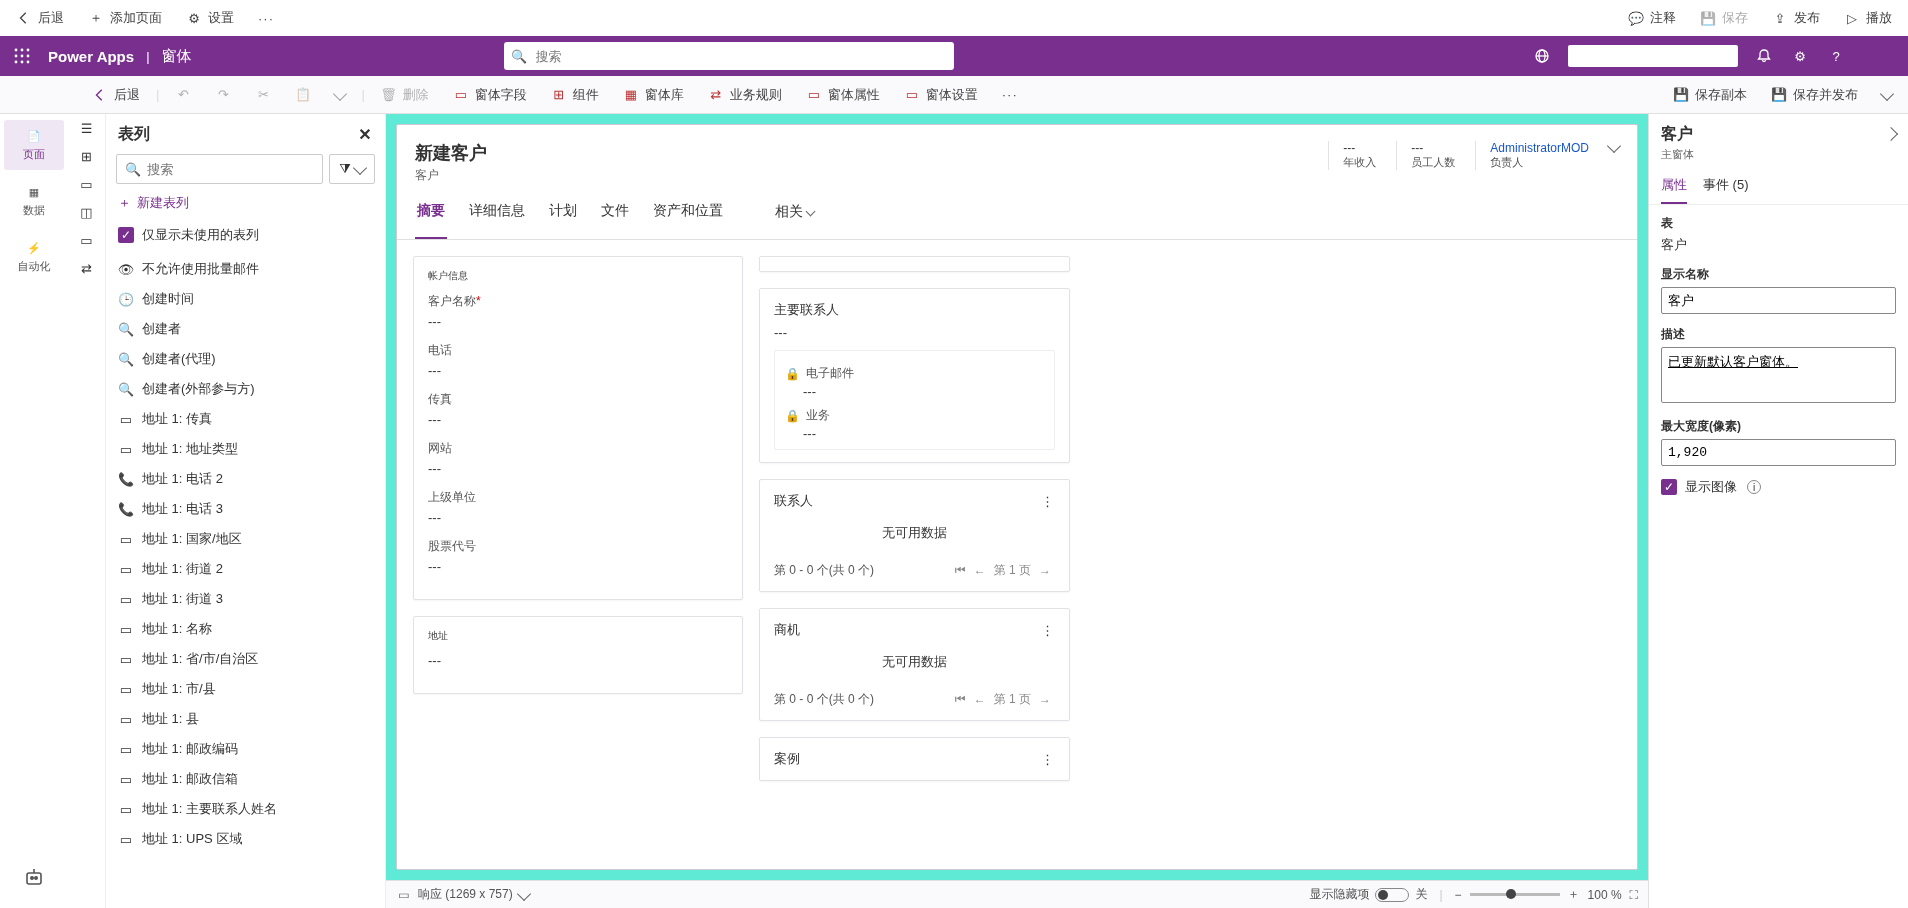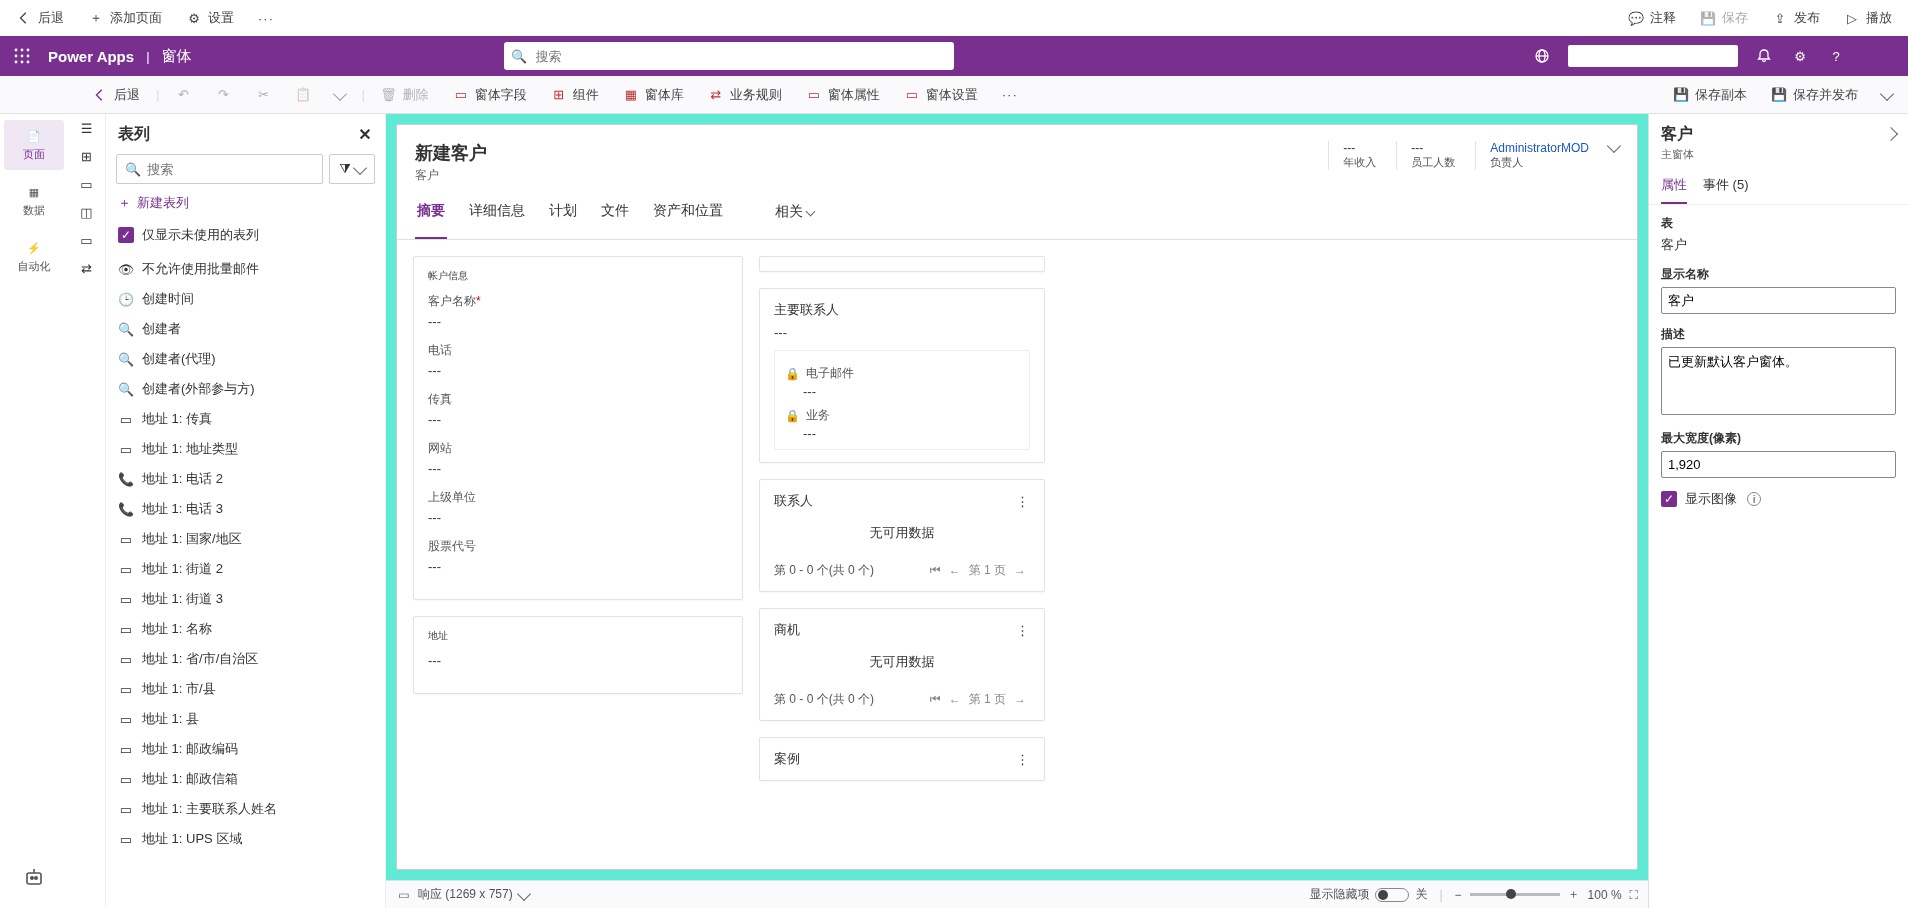--- a/index.html
+++ b/index.html
@@ -46,21 +46,21 @@
 .chdr .rt { display:flex; gap:20px; align-items:flex-start; }
 .chdr .rcol { font-size:11px; color:#555; text-align:left; border-left:1px solid #e3e3e3; padding-left:14px; }
 .chdr .rcol .v { font-size:12px; color:#333; }
 .chdr .owner .v { color:#1a57c9; }
 .tabs { display:flex; gap:20px; padding:8px 18px 0; border-bottom:1px solid #e0e0e0; font-size:14px; }
 .tabs .tab { padding:6px 2px 17px; cursor:pointer; color:#333;}
 .tabs .tab.active { color:#782f8e; border-bottom:2px solid #782f8e; font-weight:600;}
 .tabs .tab.rel { display:flex; align-items:center; gap:4px;margin-left:28px;}
 .cbody { display:flex; gap:16px; padding:16px 16px; }
 .col { display:flex; flex-direction:column; gap:16px; }
-.colA { width:330px; } .colB { flex:1; } .colC { width:286px; }
+.colA { width:330px; } .colB { flex:1; } .colC { width:311px; }
 .card { background:#fff; border:1px solid #e4e0e8; border-radius:2px; padding:12px 14px; box-shadow:0 1px 2px rgba(0,0,0,0.04);}
 .card .ctitle { font-size:10px; color:#444; margin-bottom:8px; }
 .field { margin:10px 0 12px; }
 .field .flabel { font-size:12px; color:#555; }
 .field .req { color:#c00; }
 .field .fval { font-size:13px; color:#333; margin-top:4px; min-height:16px; }
 .timeline { height:240px; display:flex; align-items:center; justify-content:center; font-size:17px; font-weight:700; color:#333;}
 .subgrid .sghdr { display:flex; justify-content:space-between; align-items:center; font-size:13px; color:#333; }
 .subgrid .nodata { text-align:center; padding:14px 0; color:#333; font-size:13px; }
 .subgrid .pager { display:flex; align-items:center; justify-content:space-between; font-size:12px; color:#555; padding-top:6px;}
@@ -77,21 +77,21 @@
 .props .phdr { display:flex; align-items:center; justify-content:space-between; padding:10px 12px 2px; }
 .props .phdr .pt { font-size:16px; font-weight:700;}
 .props .psub { font-size:11px; color:#666; padding:0 12px 8px;}
 .props .ptabs { display:flex; gap:16px; padding:0 12px; border-bottom:1px solid #eee; font-size:13px;}
 .props .ptab { padding:6px 0 8px; cursor:pointer;}
 .props .ptab.active { color:#782f8e; border-bottom:2px solid #782f8e;}
 .props .pbody { padding:10px 12px; display:flex; flex-direction:column; gap:12px; }
 .props label { font-size:12px; color:#333; font-weight:600;}
 .props .ro { font-size:13px; color:#333;}
 .props input[type=text], .props textarea { width:100%; border:1px solid #888; padding:5px 6px; font-size:13px; border-radius:2px;}
-.props textarea { height:68px; resize:none;}
+.props textarea { height:56px; resize:none;text-decoration:underline;}
 .dots { letter-spacing:1px;}
 .chev { width:10px;height:10px;border-right:1.5px solid #666;border-bottom:1.5px solid #666;display:inline-block;transform:rotate(45deg);margin-bottom:2px;}
 .chev.r{transform:rotate(-45deg);}
 .hidden-scroll::-webkit-scrollbar{width:8px;} .hidden-scroll::-webkit-scrollbar-thumb{background:#c6c6c6;border-radius:4px;}
 .bot-icon { position:fixed; left:22px; bottom:18px; width:24px; height:24px; cursor:pointer; }
 </style>
 </head>
 <body>
 
 <div class="topbar">
@@ -524,21 +524,21 @@
       </div>
     <div class="psub">主窗体</div>
     <div class="ptabs">
       <div class="ptab active">属性</div>
       <div class="ptab">事件 (5)</div>
     </div>
     <div class="pbody">
       <div><label>表</label><div class="ro" style="margin-top:4px">客户</div></div>
       <div><label>显示名称</label><input type="text" style="margin-top: 4px;" value="客户"></div>
       <div><label>描述</label><textarea style="margin-top: 4px;" id="desc-ta">已更新默认客户窗体。</textarea></div>
-      <div><label>最大宽度(像素)</label><input type="text" style="margin-top: 4px;" value="1,920"></div>
+      <div><label>最大宽度(像素)</label><input type="text" style="margin-top: 4px; font-family: Liberation Mono, monospace;" value="1,920"></div>
       <div class="row" style="gap:8px">
         <span class="chk">✓</span>
         <span>显示图像</span>
         <span style="border:1px solid #888;border-radius:50%;width:14px;height:14px;font-size:10px;display:inline-flex;align-items:center;justify-content:center;margin-left:2px">i</span>
       </div>
     </div>
   </div>
 </div>
 
 <div class="bot-icon"><svg viewBox="0 0 24 24" fill="none" stroke="#555" stroke-width="1.6">

